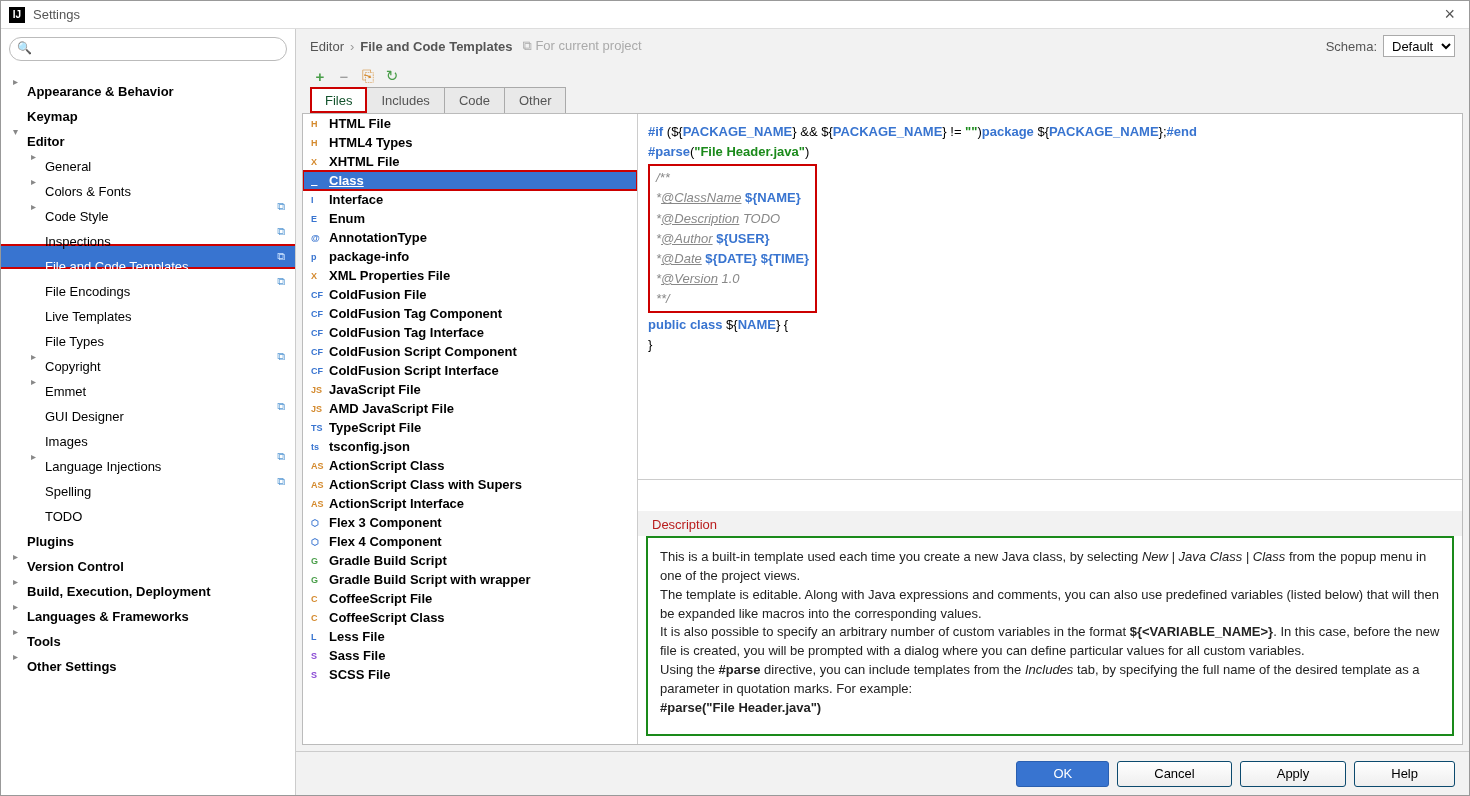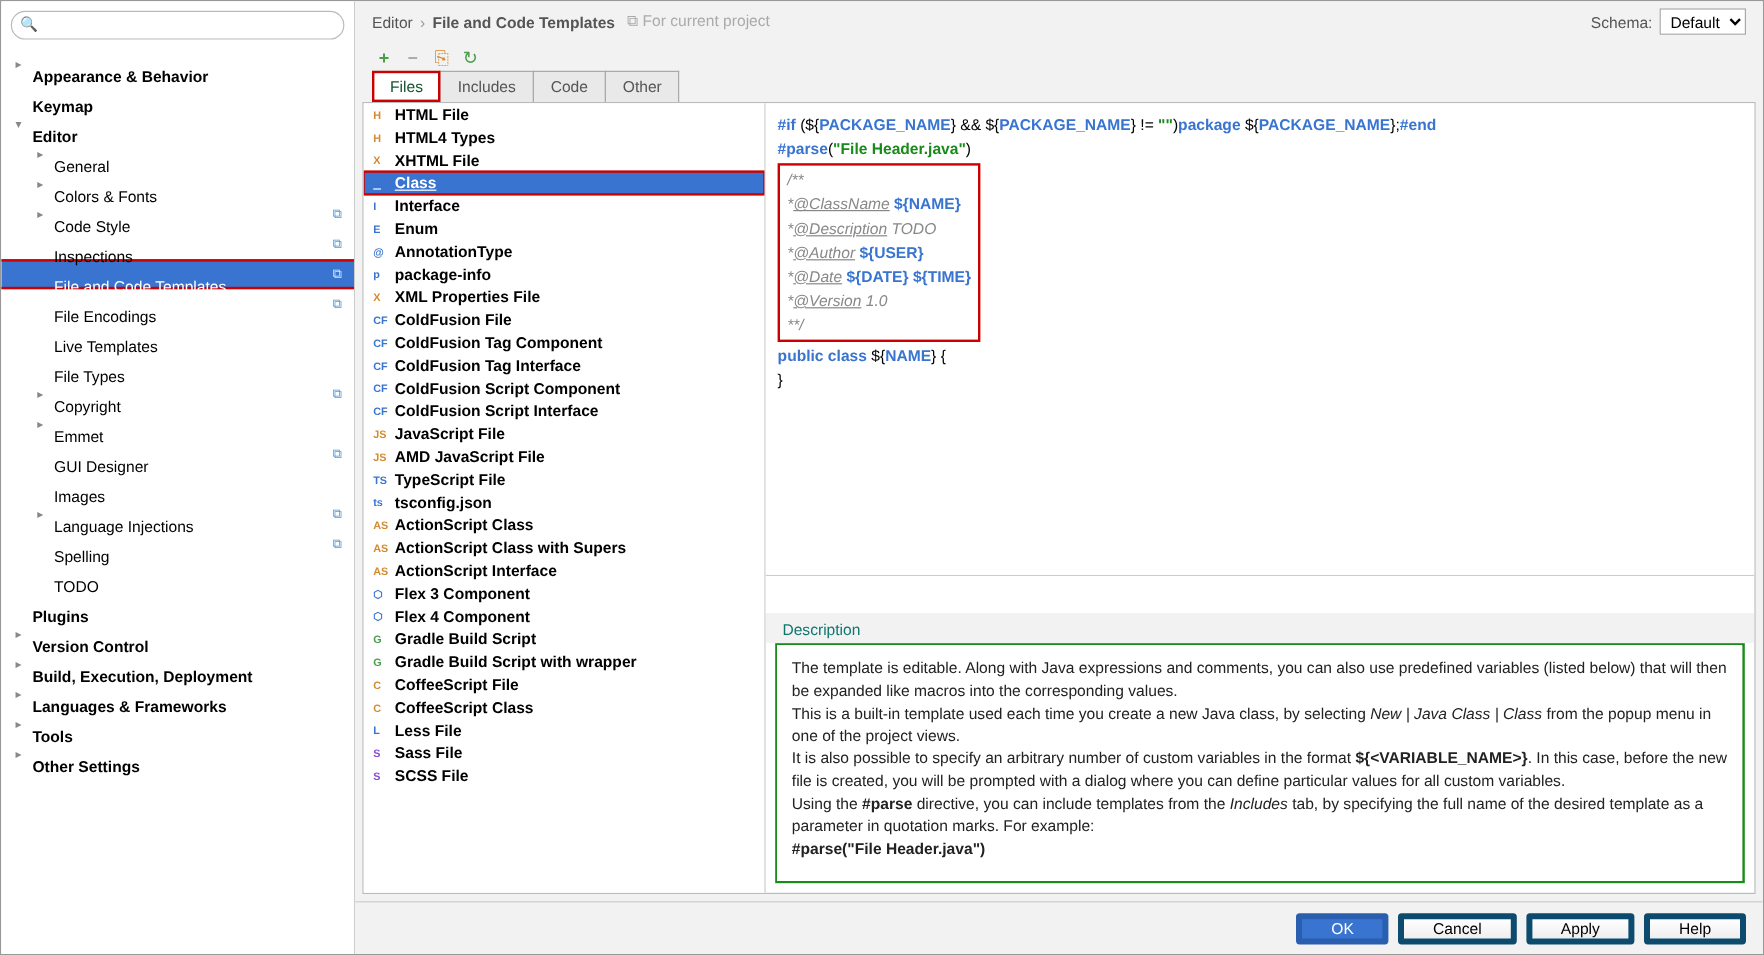--- a/index.html
+++ b/index.html
@@ -50,34 +50,39 @@
 .editor { flex: 1; padding: 8px 10px; font-family: "Courier New", monospace; font-size: 14px; line-height: 1.55; overflow: auto; background: #fff; position: relative; }
 .code-box { border: 2px solid #c00; padding: 2px 6px; display: inline-block; margin: 2px 0; }
 .kw-dir { color: #3874d0; font-weight: bold; }
 .kw-var { color: #3874d0; font-weight: bold; }
 .kw-str { color: #1a8a1a; font-weight: bold; }
 .kw-cmt { color: #888; font-style: italic; }
 .kw-tag { color: #888; font-style: italic; text-decoration: underline; }
 .kw-k { color: #3874d0; font-weight: bold; }
 .opts { height: 32px; border-top: 1px solid #ccc; display: flex; align-items: center; padding: 0 14px; gap: 40px; background: #fff; }
 .opts label { display: flex; align-items: center; gap: 11px; color: #333; margin-top: 47px; }
-.desc-hdr { padding: 6px 14px 4px; color: #0f766e; background: #f2f2f2; }
+.desc-hdr { padding: 6px 14px 4px; color: #b91c1c; background: #f2f2f2; }
 .desc-box { margin: 0 8px 8px; border: 2px solid #1a8a1a; padding: 10px 12px; background: #fff; overflow: auto; font-size: 13px; line-height: 1.45; color: #222; max-height: 200px; }
 .footer { height: 44px; border-top: 1px solid #ccc; display: flex; align-items: center; justify-content: flex-end; padding: 0 14px; gap: 8px; background: #f2f2f2; }
-.footer button { height: 26px; padding: 0 24px; border: 5px solid #0c4a6e; background: linear-gradient(#fff,#eee); border-radius: 3px; cursor: pointer; }
+.footer button { height: 26px; padding: 0 36px; border: 1px solid #0c4a6e; background: linear-gradient(#fff,#eee); border-radius: 3px; cursor: pointer; }
 .footer button.primary { background: #3874d0; color: #fff; border-color: #2a5fb0; }
 .ic-blue { color: #3874d0; }
 .ic-orange { color: #d48a2e; }
 .ic-green { color: #4a9e4a; }
 .ic-purple { color: #8a4ad4; }
 </style>
 </head>
 <body>
 
 <div class="window">
+  <div class="titlebar">
+    <span class="app-ic">IJ</span>
+    <span class="title">Settings</span>
+    <span class="close">×</span>
+  </div>
   <div class="body">
     <div class="sidebar">
       <div class="search-wrap">
         <span class="search-ic">🔍</span>
         <input class="search" placeholder="" style="">
       </div>
       <div class="tree" id="tree">
           <div class="tree-item l1 bold">
             <span class="caret">▸</span>
             <span class="lbl">Appearance &amp; Behavior</span>
@@ -351,22 +356,22 @@
                 <input type="checkbox" checked="" style=""> 
                 <span>Reformat according to style</span>
               </label>
             <label>
                 <input type="checkbox" style=""> 
                 <span>Enable Live Templates</span>
               </label>
           </div>
           <div class="desc-hdr">Description</div>
           <div class="desc-box">
+            <p><span>This is a built-in template used each time you create a new Java class, by selecting </span><i>New | Java Class | Class</i><span> from the popup menu in one of the project views.</span></p>
             <p>The template is editable. Along with Java expressions and comments, you can also use predefined variables (listed below) that will then be expanded like macros into the corresponding values.</p>
-            <p><span>This is a built-in template used each time you create a new Java class, by selecting </span><i>New | Java Class | Class</i><span> from the popup menu in one of the project views.</span></p>
             <p><span>It is also possible to specify an arbitrary number of custom variables in the format </span><b>${&lt;VARIABLE_NAME&gt;}</b><span>. In this case, before the new file is created, you will be prompted with a dialog where you can define particular values for all custom variables.</span></p>
             <p><span>Using the </span><b>#parse</b><span> directive, you can include templates from the </span><i>Includes</i><span> tab, by specifying the full name of the desired template as a parameter in quotation marks. For example:</span></p>
             <p><b>#parse("File Header.java")</b></p>
             <br>
             
           </div>
         </div>
       </div>
       <div class="footer">
         <button class="primary">OK</button>

